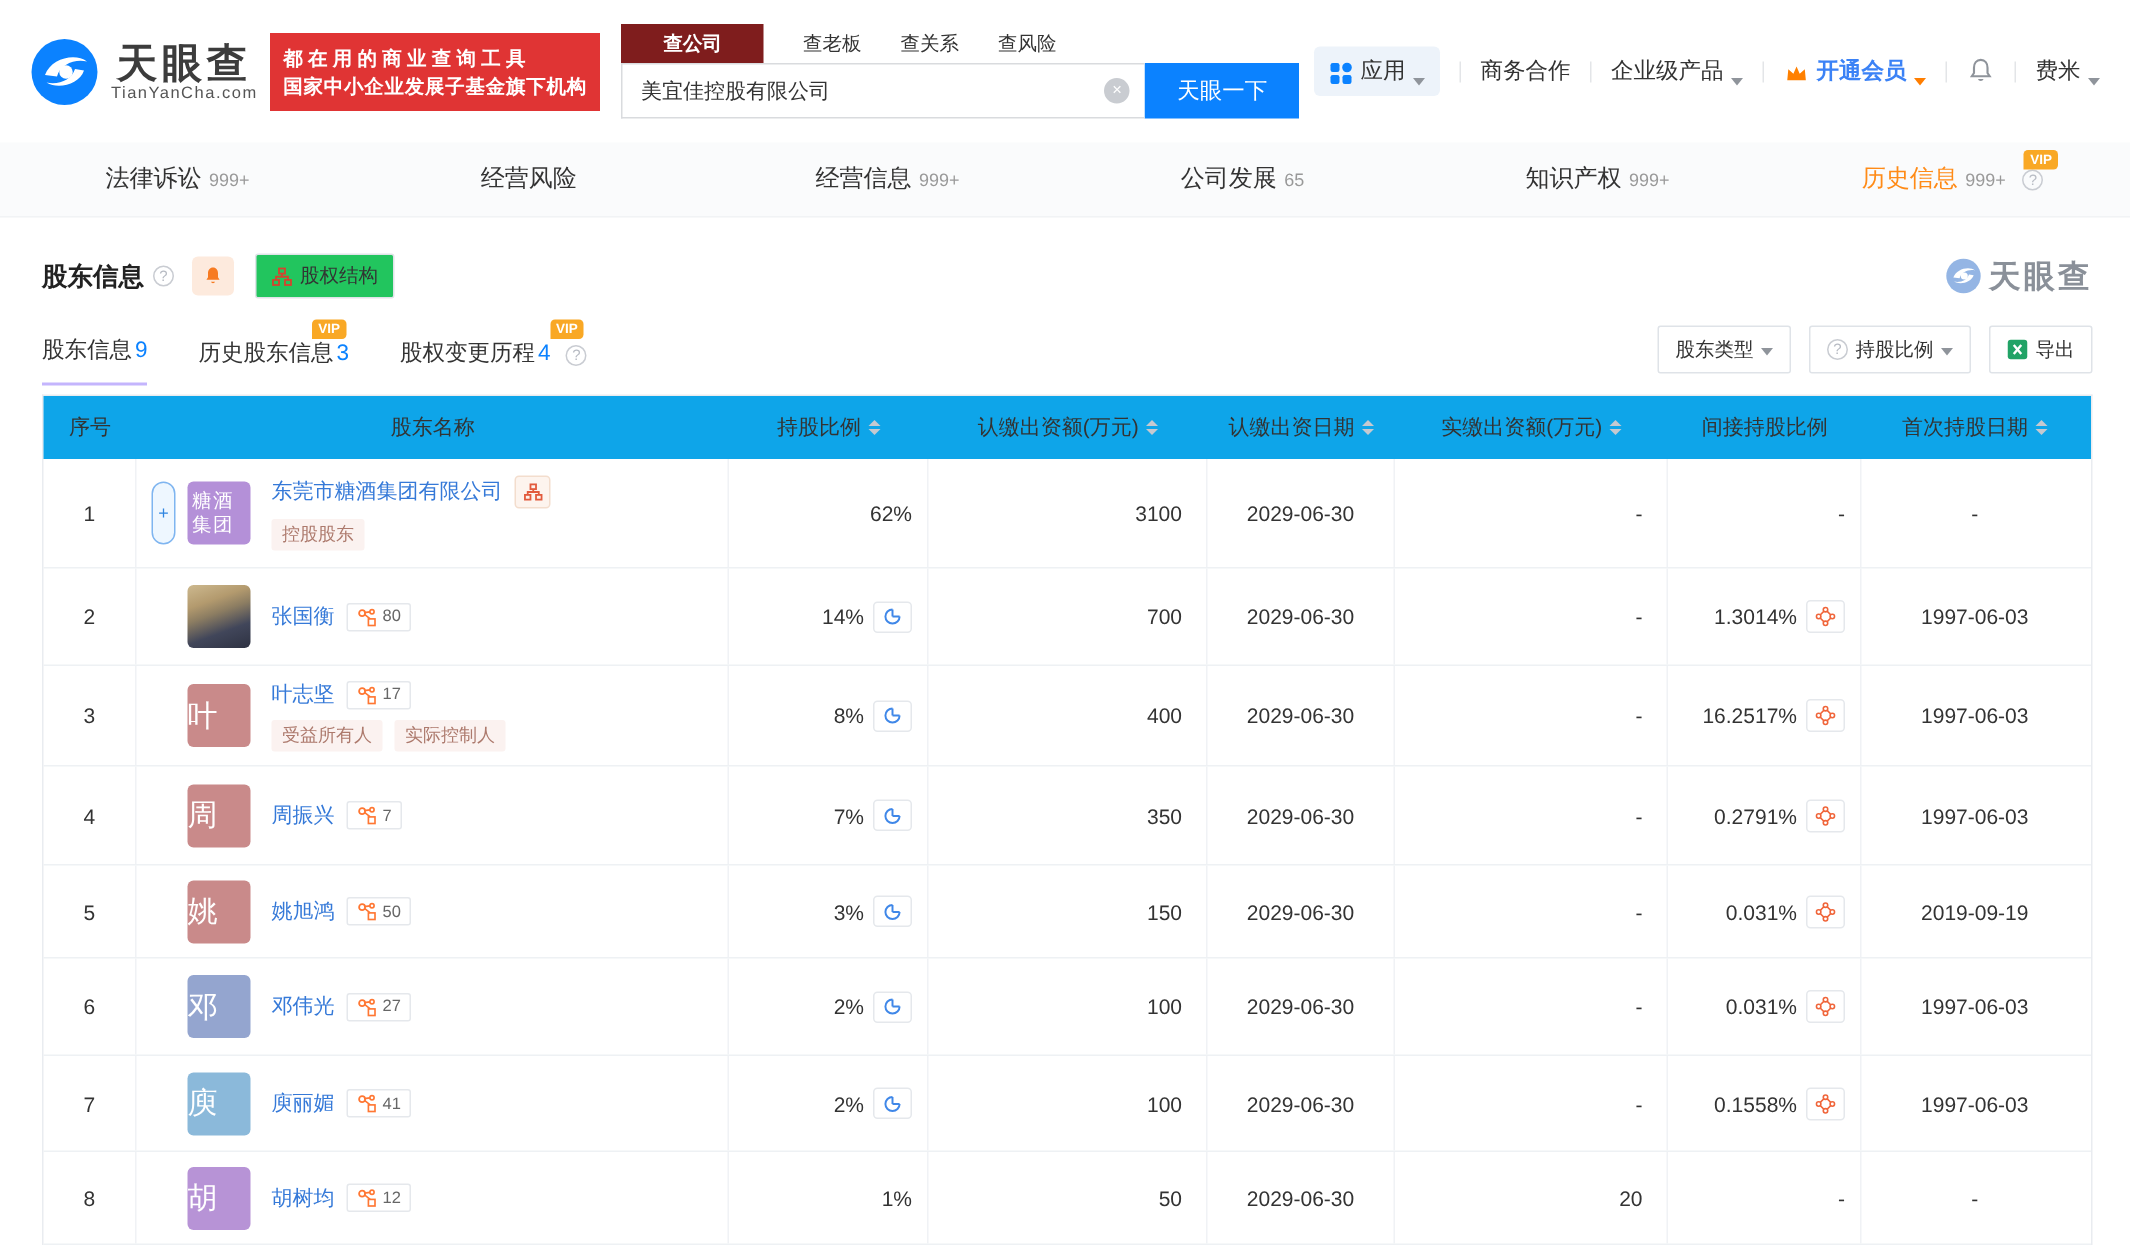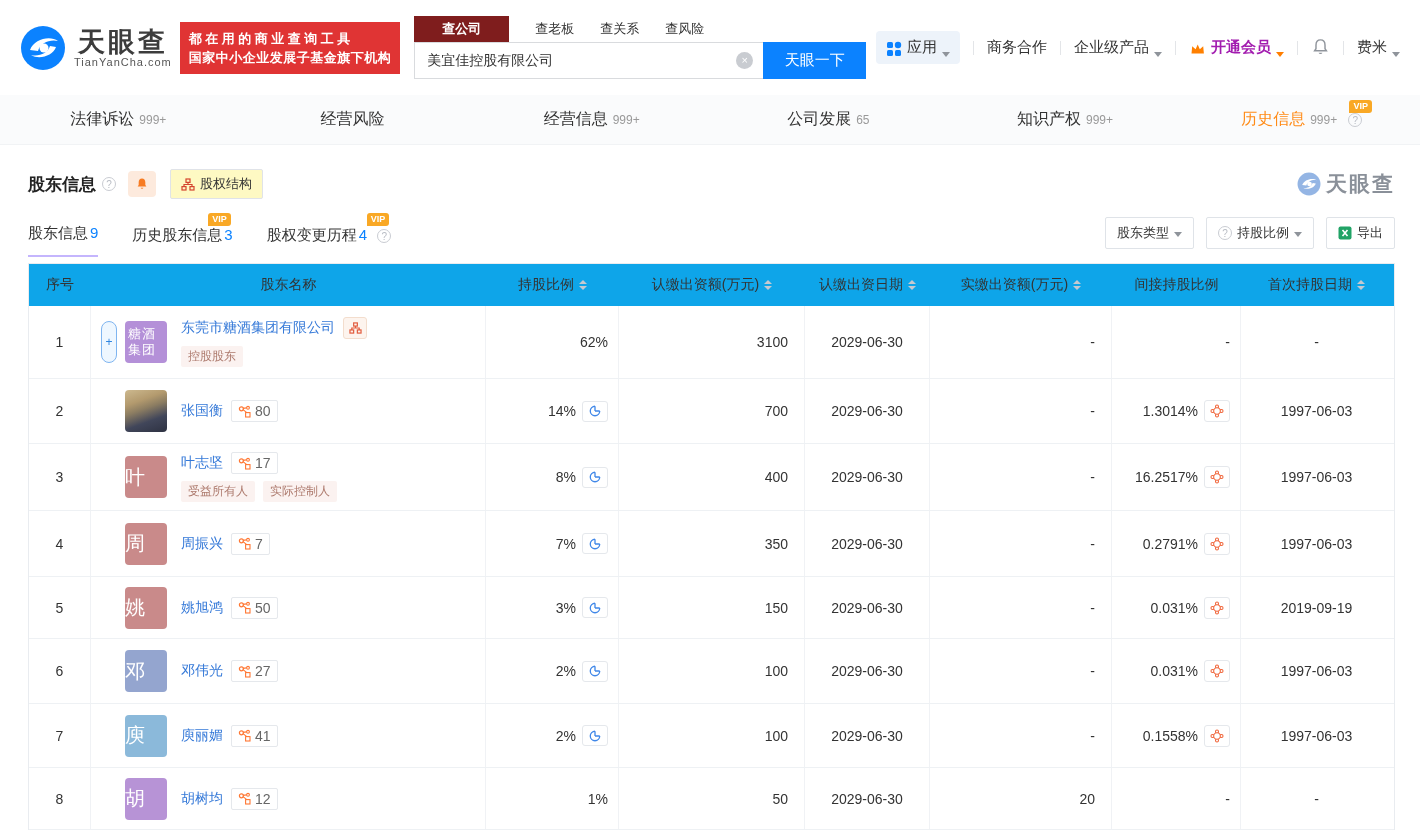--- a/index.html
+++ b/index.html
@@ -24,41 +24,41 @@
   .search-box { position:relative; flex:1; }
   .search-box input { width:100%; height:37px; border:1px solid #d9dbde; border-right:none; padding:0 34px 0 12px; font-size:14px; color:#333; outline:none; font-family:inherit; }
   .clear-btn { position:absolute; right:10px; top:10px; width:17px; height:17px; border-radius:50%; background:#c9ccd1; color:#fff; font-size:11px; line-height:17px; text-align:center; cursor:pointer; }
   .search-btn { width:103px; height:37px; background:#0b82ff; color:#fff; font-size:15px; border:none; cursor:pointer; font-family:inherit; }
 
   .top-nav { margin-left:auto; display:flex; align-items:center; gap:13px; white-space:nowrap; }
   .nav-sep { width:1px; height:14px; background:#e3e5e8; }
   .nav-item { font-size:15px; color:#333; display:flex; align-items:flex-end; gap:5px; cursor:pointer; }
   .app-chip { background:#edf3fa; border-radius:4px; padding:7px 10px; }
   .caret { width:0; height:0; border-left:4px solid transparent; border-right:4px solid transparent; border-top:5px solid #8f949b; margin-top:2px; }
-  .vip-link { color:#a21caf; font-weight:bold; }
+  .vip-link { color:#3b82f6; font-weight:bold; }
   .vip-link .caret { border-top-color:#ff7e00; }
 
   
   .tab-strip { height:50px; display:flex; background:#fafbfc; border-bottom:1px solid #f1f3f5; }
   .main-tab { flex:1; display:flex; align-items:center; justify-content:center; gap:5px; font-size:16px; color:#333; cursor:pointer; position:relative; }
   .main-tab .count { font-size:12px; color:#999; }
   .main-tab.active { background:#fff; color:#0b82ff; font-weight:bold; }
   .main-tab.active .count { color:#0b82ff; font-weight:normal; }
   .main-tab.orange { color:#ff8b17; }
   .tab-vip { position:absolute; top:5px; margin-left:118px; }
 
   .vip-badge { display:inline-block; background:#f9a825; color:#fff; font-size:9px; font-weight:bold; border-radius:3px 3px 3px 0; padding:1px 4px; line-height:11px; }
 
   
   .section { padding:24px 25px 0 28px; }
   .sec-head { display:flex; align-items:center; }
   .sec-title { font-size:17px; font-weight:bold; color:#222; }
   .help-icon { width:14px; height:14px; border:1px solid #c9ccd2; border-radius:50%; color:#b8bcc4; font-size:10px; line-height:13px; text-align:center; display:inline-block; margin-left:6px; }
   .bell-chip { width:28px; height:26px; background:#fdeadd; border-radius:4px; display:flex; align-items:center; justify-content:center; margin-left:12px; cursor:pointer; }
-  .struct-btn { height:30px; border:1px solid #e0e3e8; border-radius:2px; background:#fef9c3; display:flex; align-items:center; gap:5px; padding:0 10px; font-size:13px; color:#333; margin-left:14px; cursor:pointer; }
+  .struct-btn { height:30px; border:1px solid #e0e3e8; border-radius:2px; background:#22c55e; display:flex; align-items:center; gap:5px; padding:0 10px; font-size:13px; color:#333; margin-left:14px; cursor:pointer; }
   .watermark { margin-left:auto; display:flex; align-items:center; gap:5px; }
   .watermark .wm-text { font-size:21px; font-weight:bold; color:#8a9099; letter-spacing:2px; }
 
   .subtab-row { display:flex; align-items:flex-end; margin-top:18px; }
   .subtab { font-size:15px; color:#333; margin-right:34px; padding-bottom:12px; position:relative; cursor:pointer; }
   .subtab .num { color:#0b82ff; margin-left:2px; }
   .subtab.active { border-bottom:2px solid #c4b5fd; }
   .subtab .sub-vip { position:absolute; top:-13px; right:2px; }
   .toolbar { margin-left:auto; display:flex; gap:12px; padding-bottom:8px; }
   .tool-btn { height:32px; border:1px solid #dfe3e8; border-radius:2px; background:#fff; display:flex; align-items:center; gap:5px; padding:0 11px; font-size:13px; color:#333; cursor:pointer; }
@@ -90,21 +90,21 @@
   #rows .t-row:nth-child(8){ height:62px; }
 
   .expander { width:16px; height:42px; border:1px solid #7fb5f0; background:#eef7ff; border-radius:8px; color:#2f85e0; font-size:12px; display:flex; align-items:center; justify-content:center; margin-right:8px; cursor:pointer; }
   .avatar { width:42px; height:42px; border-radius:4px; color:#fff; font-size:20px; display:flex; align-items:center; justify-content:flex-start; margin-right:14px; flex:none; overflow:hidden; }
   .avatar.multi { font-size:13px; line-height:16px; text-align:center; padding:2px; letter-spacing:1px; }
   .avatar.multi span { width:30px; display:block; }
   .avatar.no-exp { margin-left:24px; }
   .avatar.photo { background:linear-gradient(160deg,#cdb98f 0%,#b39a6e 28%,#8c7d62 45%,#41465a 70%,#2e3242 100%); }
   .info .line1 { display:flex; align-items:center; gap:8px; }
   .sh-name { color:#3579d8; font-size:14px; cursor:pointer; }
-  .rel-badge { display:inline-flex; align-items:center; gap:4px; border:1px solid #e5e8ec; border-radius:2px; padding:2px 6px; font-size:14px; color:#666; cursor:pointer; }
+  .rel-badge { display:inline-flex; align-items:center; gap:4px; border:1px solid #e5e8ec; border-radius:2px; padding:2px 6px; font-size:11px; color:#666; cursor:pointer; }
   .icon-box { display:inline-flex; align-items:center; justify-content:center; border:1px solid #e5e8ec; border-radius:3px; background:#fff; cursor:pointer; }
   .org-box { width:24px; height:22px; background:#fdf4ee; border-color:#f3ddcd; }
   .pie-box { width:26px; height:21px; }
   .pen-box { width:26px; height:22px; }
   .tag-list { display:flex; gap:8px; margin-top:7px; }
   .s-tag { background:#fbf2f0; color:#ad7a6d; font-size:12px; padding:2px 7px; border-radius:2px; }
 </style>
 </head>
 <body>
 

